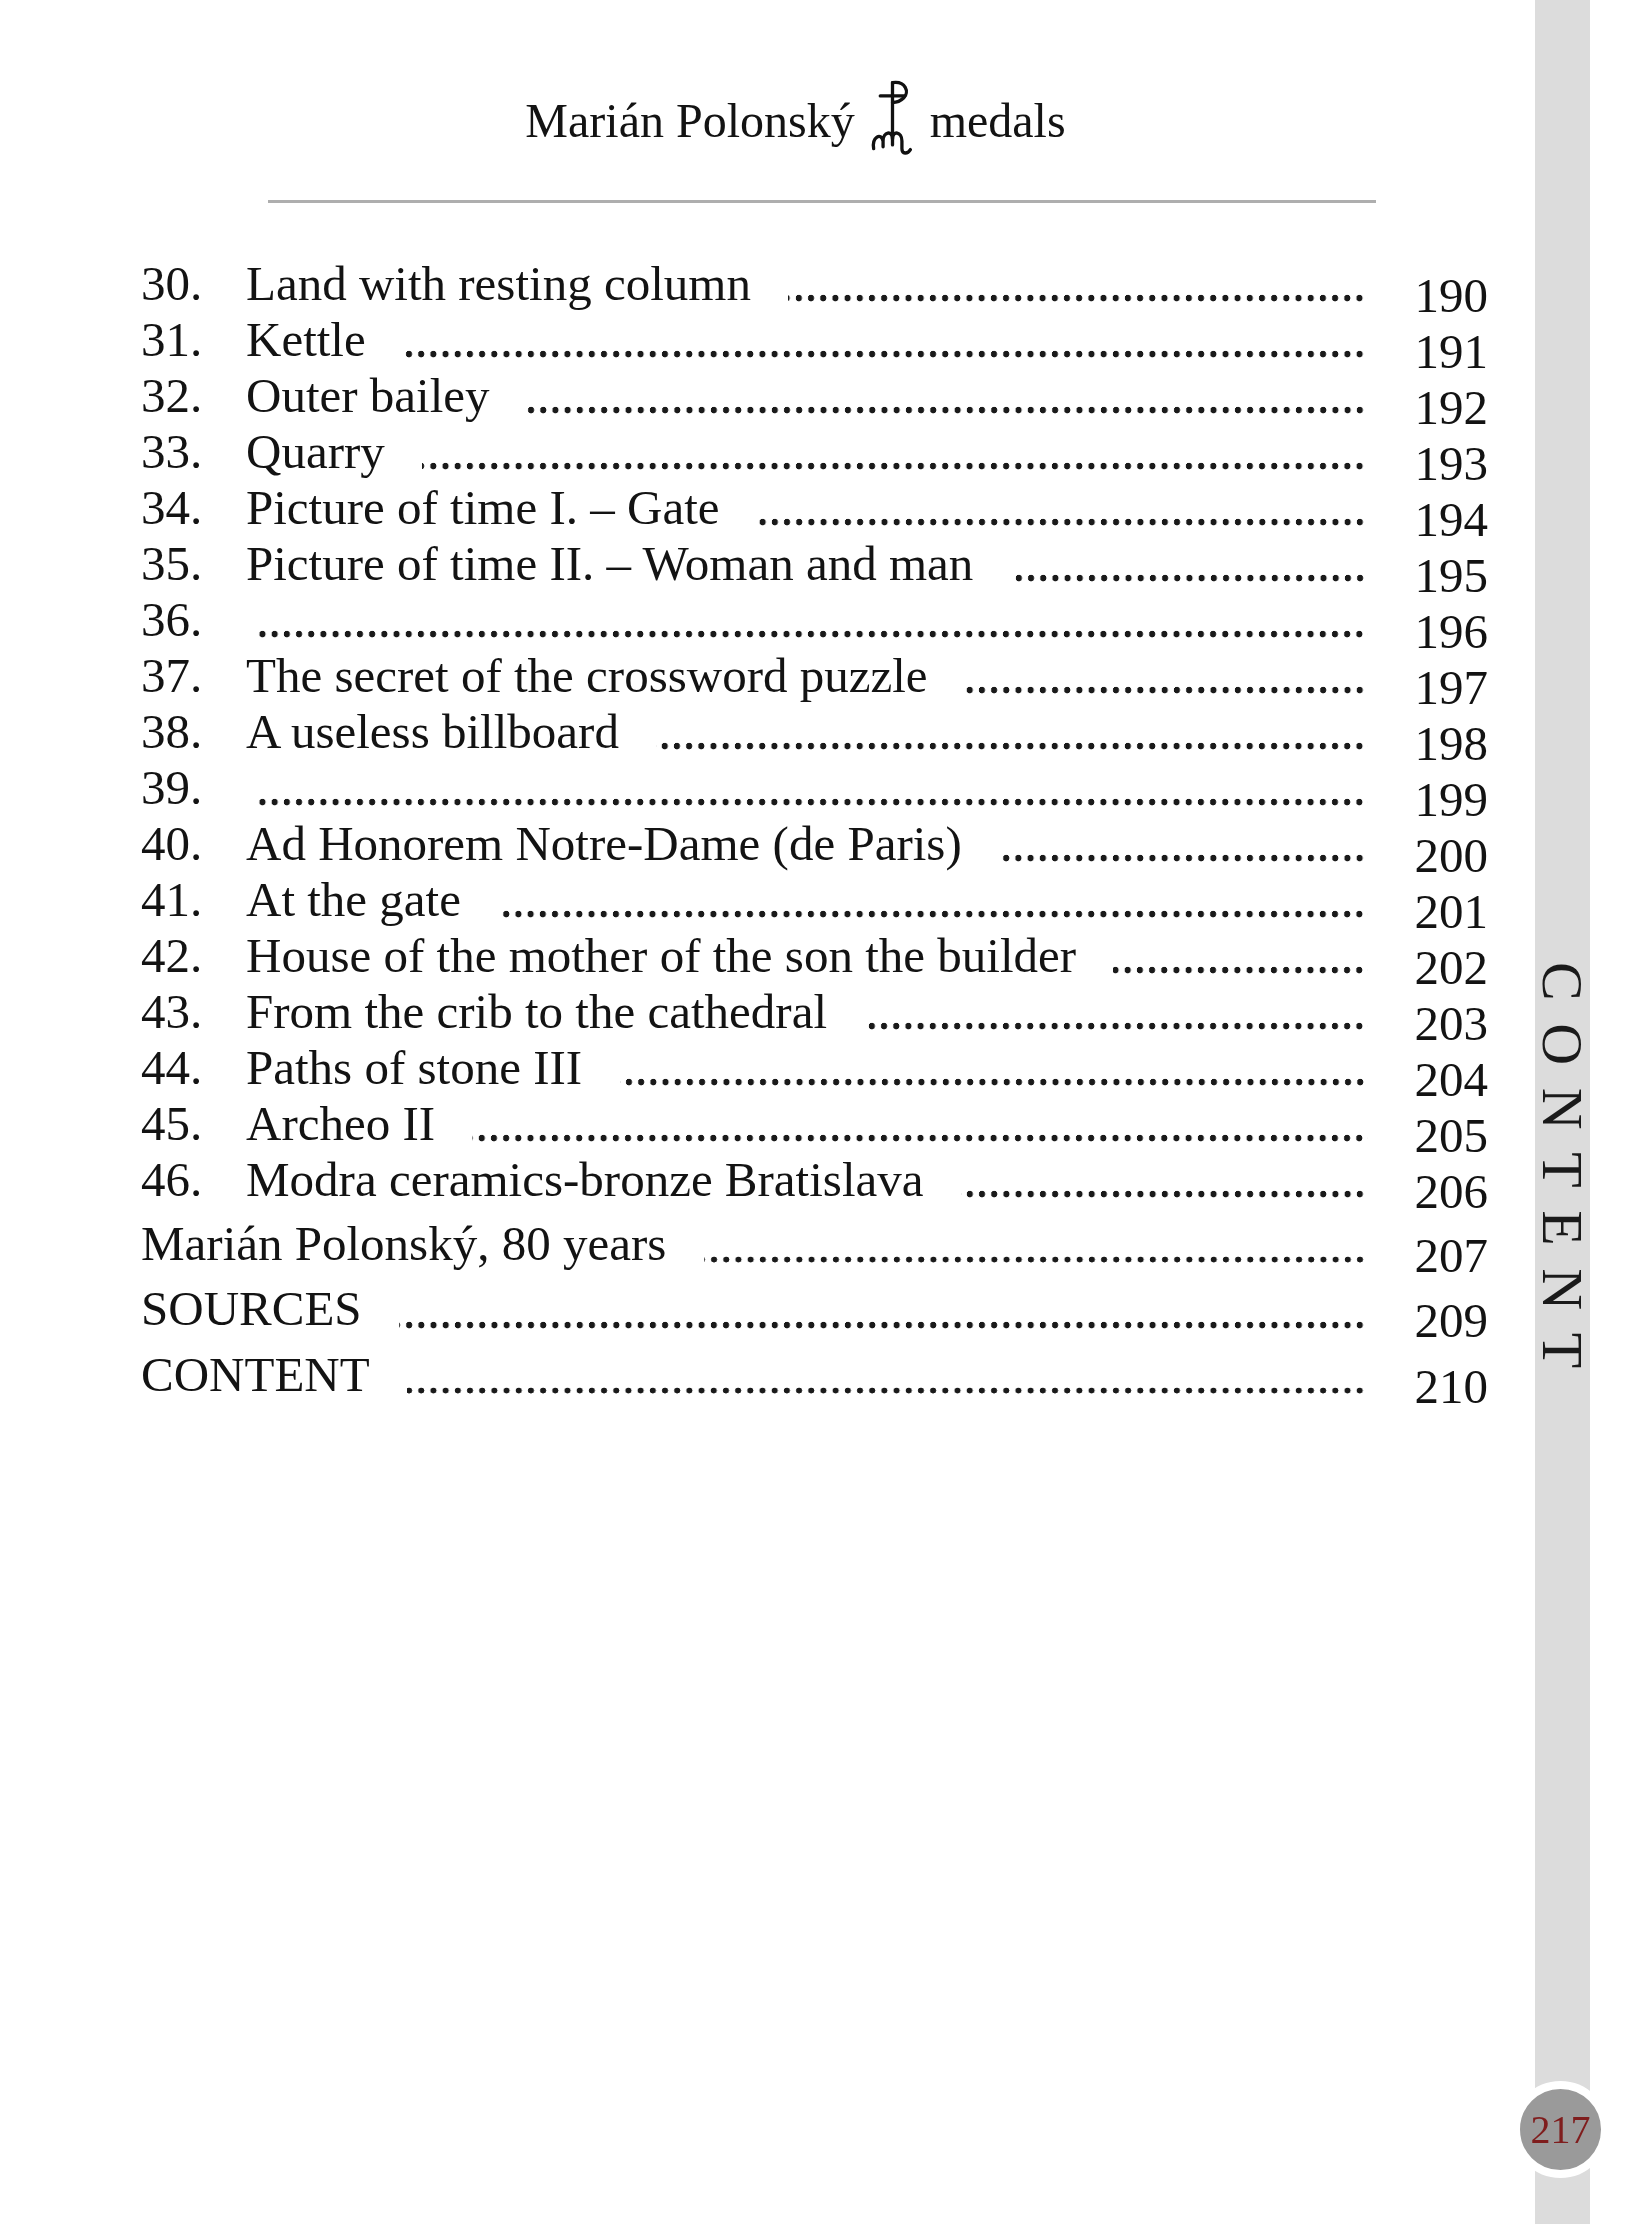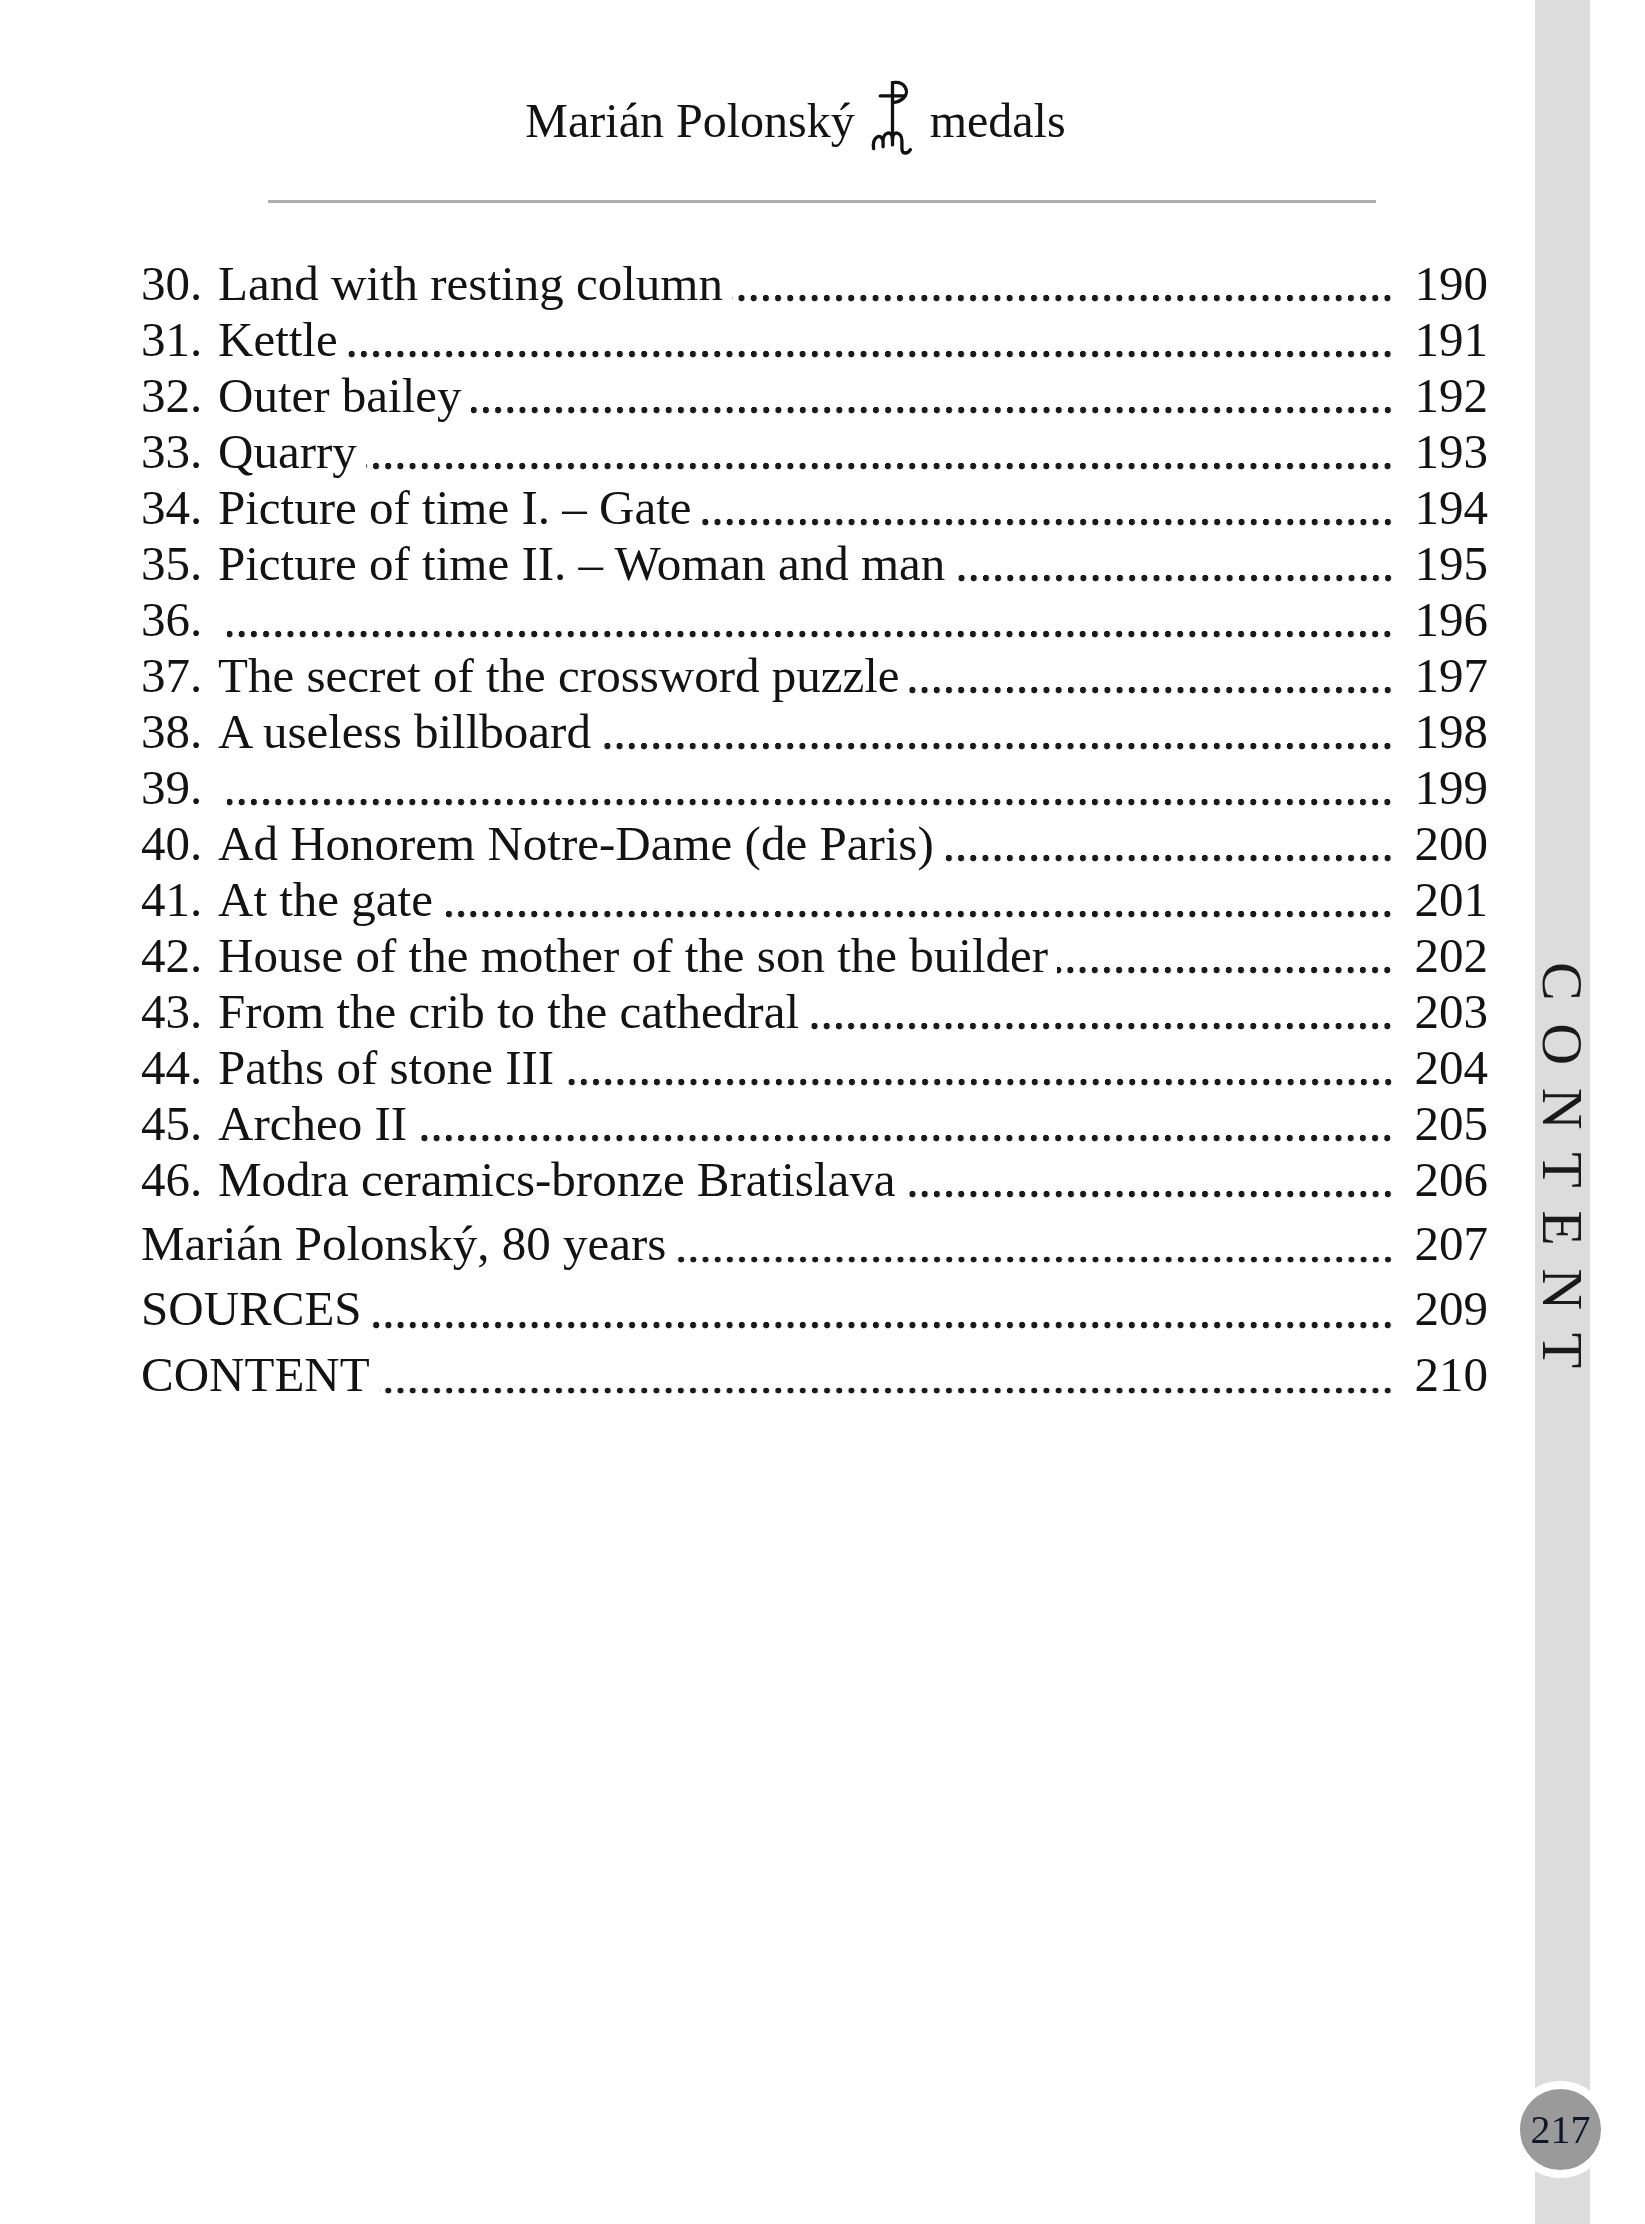--- a/index.html
+++ b/index.html
@@ -18,22 +18,23 @@
   .rule{
     position:absolute;top:200px;left:268px;width:1108px;height:2.8px;
     background:#aeaeae;
   }
   
   .toc{
     position:absolute;top:256px;left:141px;width:1347px;
     font-size:49px;
   }
   .row{
-    display:flex;align-items:flex-end;height:56px;line-height:56px;
+    display:flex;align-items:flex-start;height:56px;line-height:56px;
     white-space:nowrap;
+    gap:28px;
   }
   .row .num{width:77px;flex:0 0 77px;}
   .row .title{flex:0 0 auto;}
   .row .leader{flex:1 1 auto;position:relative;align-self:stretch;}
   .row .leader::after{
     content:"";position:absolute;left:9.4px;right:1.9px;bottom:10.4px;height:7.5px;
     background-image:radial-gradient(circle at 3.8px 3.8px,#1a1a1a 2.9px,rgba(0,0,0,0) 3.4px);
     background-size:12.2px 7.5px;background-repeat:repeat-x;
     background-position:right bottom;
   }
@@ -187,18 +188,18 @@
         <span class="title">CONTENT</span>
         <span class="leader"></span>
         <span class="page">210</span>
       </div>
     </main>
 
   <aside class="sidebar-band" id="band" style="background: rgb(220, 220, 220);"></aside>
 
   <div class="vlabel">CONTENT</div>
 
-  <div class="badge" id="badge" style="background: rgb(154, 154, 154); border-color: rgb(255, 255, 255); color: #0f172a;">
+  <div class="badge" id="badge" style="background: rgb(154, 154, 154); border-color: rgb(255, 255, 255); color: #7f1d1d;">
     <span>217</span>
   </div>
 
 </div>
 
 
 </body></html>

